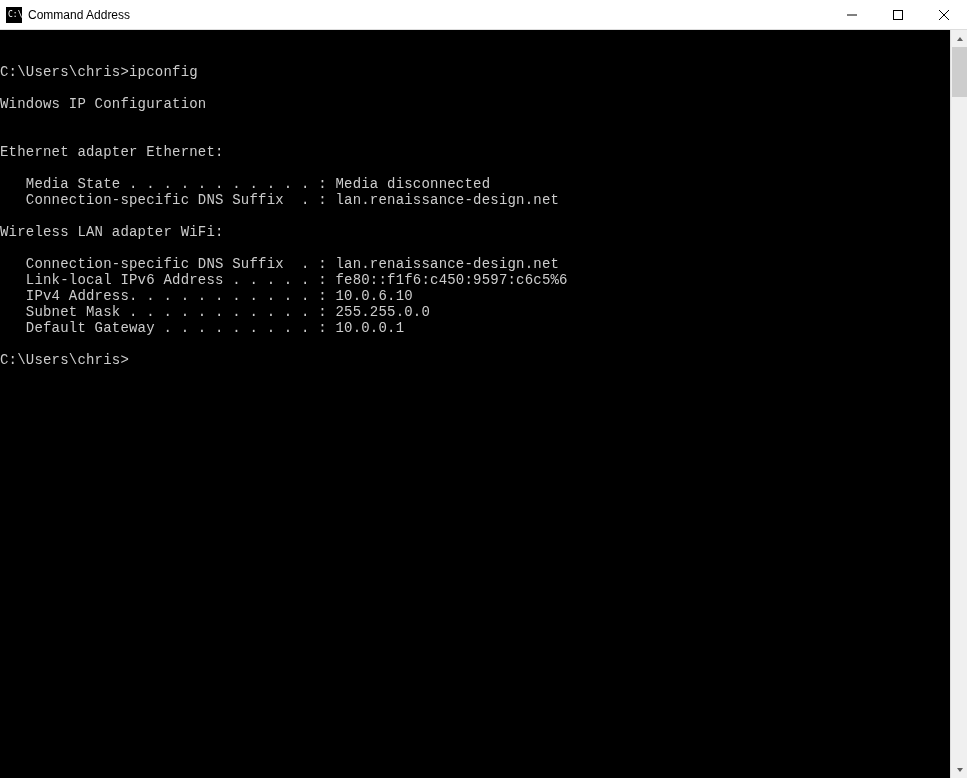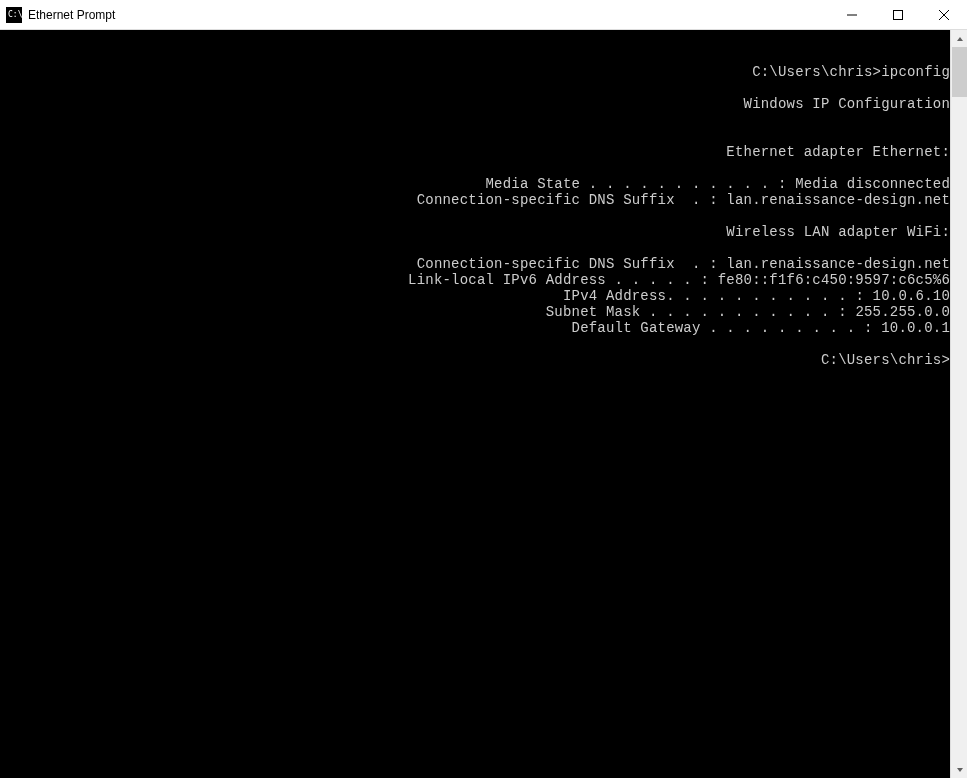--- a/index.html
+++ b/index.html
@@ -102,35 +102,34 @@
       position: absolute;
       top: 17px;
       width: 15px;
       left: 1px;
       height: 50px;
       background: #cdcdcd;
     }
     .line {
       display: block;
       min-height: 16px;
-      text-align: right;
     }
   </style>
 </head>
 <body>
 
 <div class="titlebar">
   <div class="titlebar-icon">
     <svg viewBox="0 0 16 16">
       <rect x="0" y="0" width="16" height="16" fill="#000"></rect>
       <rect x="1" y="1" width="14" height="14" fill="#000"></rect>
       <text x="2" y="10" font-size="8" fill="#fff" font-family="monospace">C:\</text>
     </svg>
   </div>
-  <div class="titlebar-title">Ethernet Prompt</div>
+  <div class="titlebar-title">Command Address</div>
   <div class="titlebar-controls">
     <div class="titlebar-btn">
       <svg viewBox="0 0 10 10">
           <line x1="0" y1="5" x2="10" y2="5" stroke="#000" stroke-width="1"></line>
         </svg>
     </div>
     <div class="titlebar-btn">
       <svg viewBox="0 0 10 10">
           <rect x="0.5" y="0.5" width="9" height="9" fill="none" stroke="#000" stroke-width="1"></rect>
         </svg>

